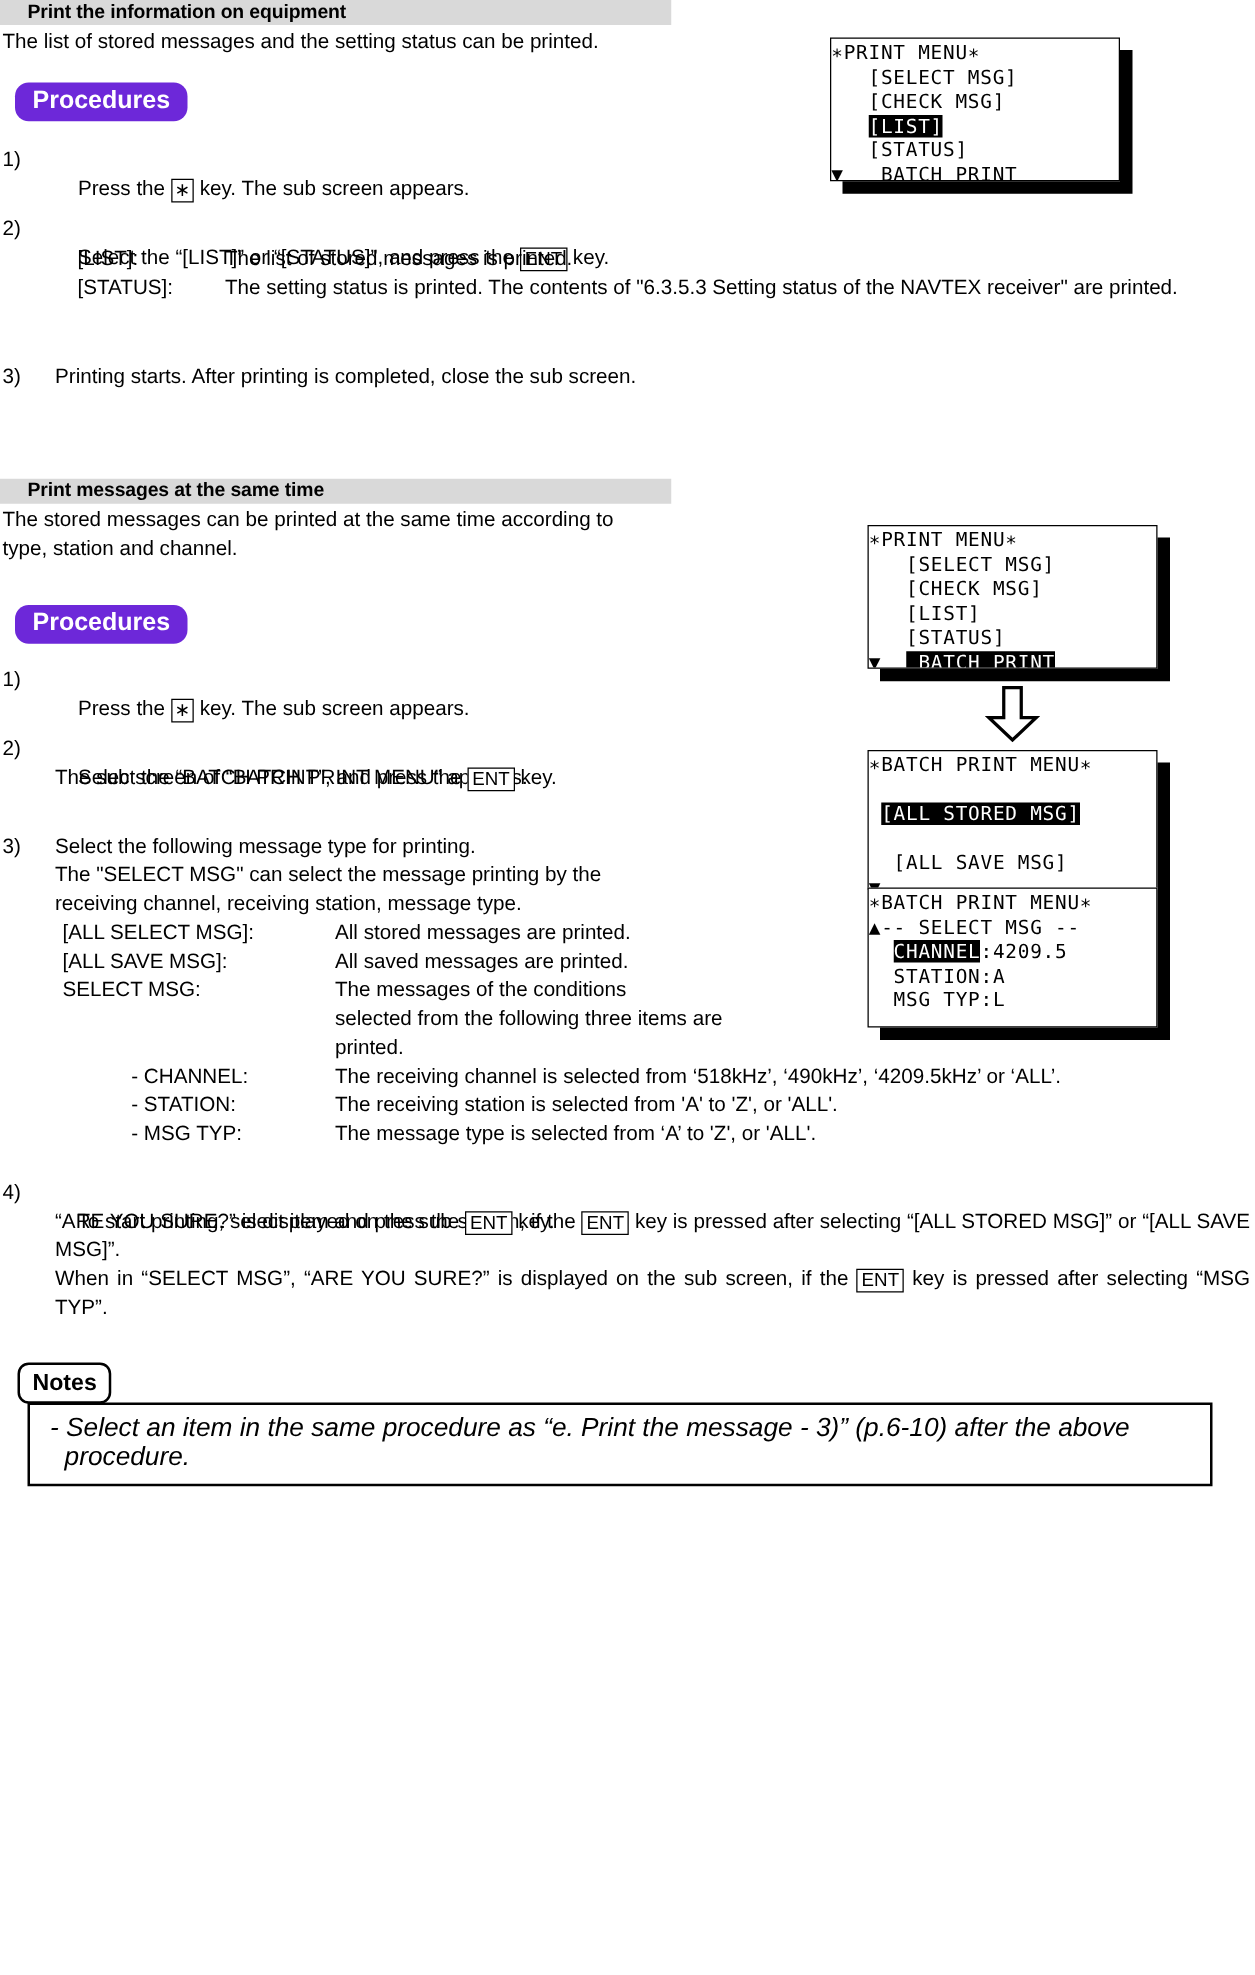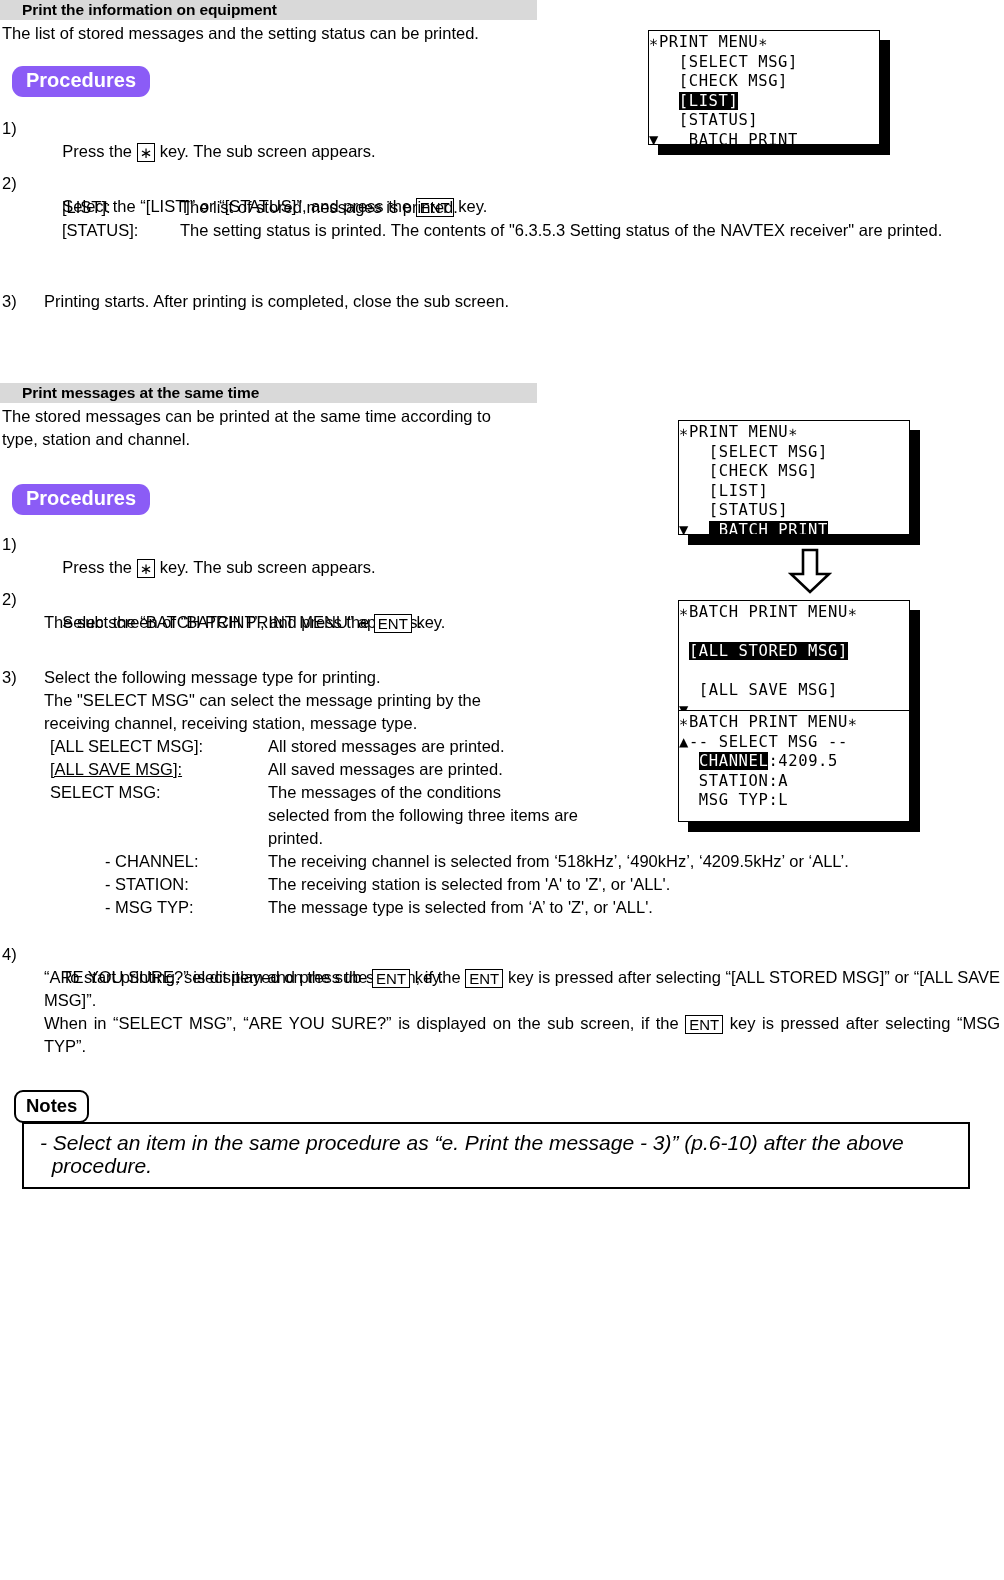--- a/index.html
+++ b/index.html
@@ -28,21 +28,21 @@
     font-size: 15.5px;
     font-weight: bold;
     padding-left: 22px;
     box-sizing: border-box;
     letter-spacing: -0.1px;
   }
 
   
   .proc-pill {
     position: absolute;
-    background: #8b5cf6;
+    background: #6d28d9;
     color: #ffffff;
     font-size: 20px;
     font-weight: bold;
     border-radius: 11px;
     padding: 3px 14px 5px 14px;
     letter-spacing: 0px;
   }
 
   
   .txt {
@@ -66,21 +66,21 @@
     font-size: 15px;
     vertical-align: -1px;
     background: #fff;
   }
   .keycap.star {
     padding: 0px 2px;
     font-size: 15px;
   }
 
   
-  .lcd-wrap { position: absolute; }
+  .lcd-wrap { position: absolute; margin-left: 16px; }
   .lcd-shadow {
     position: absolute;
     background: #000000;
     left: 10px;
     top: 10px;
     right: -10px;
     bottom: -10px;
   }
   .lcd {
     position: relative;
@@ -196,21 +196,21 @@
   </div>
 
   <div class="txt" style="left:2px; top:666px;">3)</div>
   <div class="txt" style="left:44px; top:666px;">Select the following message type for printing.</div>
   <div class="txt" style="left:44px; top:689px;">The "SELECT MSG" can select the message printing by the</div>
   <div class="txt" style="left:44px; top:712px;">receiving channel, receiving station, message type.</div>
 
   <div class="txt" style="left:50px; top:735px;">[ALL SELECT MSG]:</div>
   <div class="txt" style="left:268px; top:735px;">All stored messages are printed.</div>
 
-  <div class="txt" style="left:50px; top:758px;text-decoration:underline;">[ALL SAVE MSG]:</div>
+  <div class="txt" style="left:50px; top:758px;">[ALL SAVE MSG]:</div>
   <div class="txt" style="left:268px; top:758px;">All saved messages are printed.</div>
 
   <div class="txt" style="left:50px; top:781px;">SELECT MSG:</div>
   <div class="txt" style="left:268px; top:781px;">The messages of the conditions</div>
 
   <div class="txt" style="left:268px; top:804px;">selected from the following three items are</div>
   <div class="txt" style="left:268px; top:827px;">printed.</div>
 
   <div class="txt" style="left:105px; top:850px;">- CHANNEL:</div>
   <div class="txt" style="left:268px; top:850px;">The receiving channel is selected from ‘518kHz’, ‘490kHz’, ‘4209.5kHz’ or ‘ALL’.</div>

